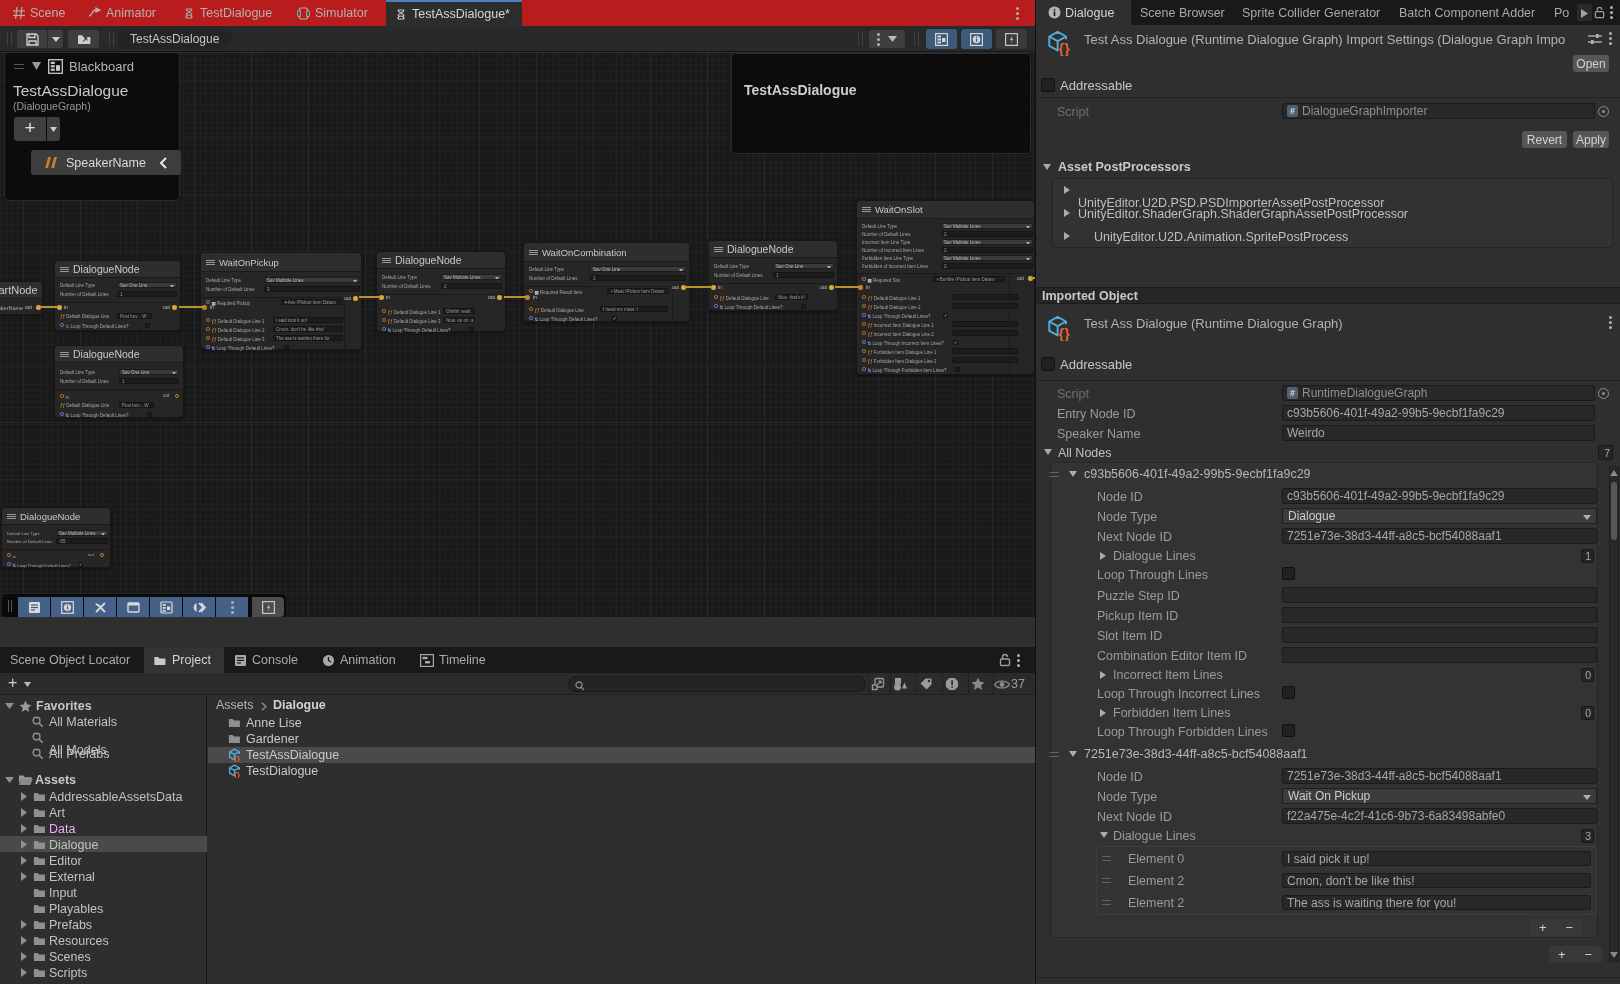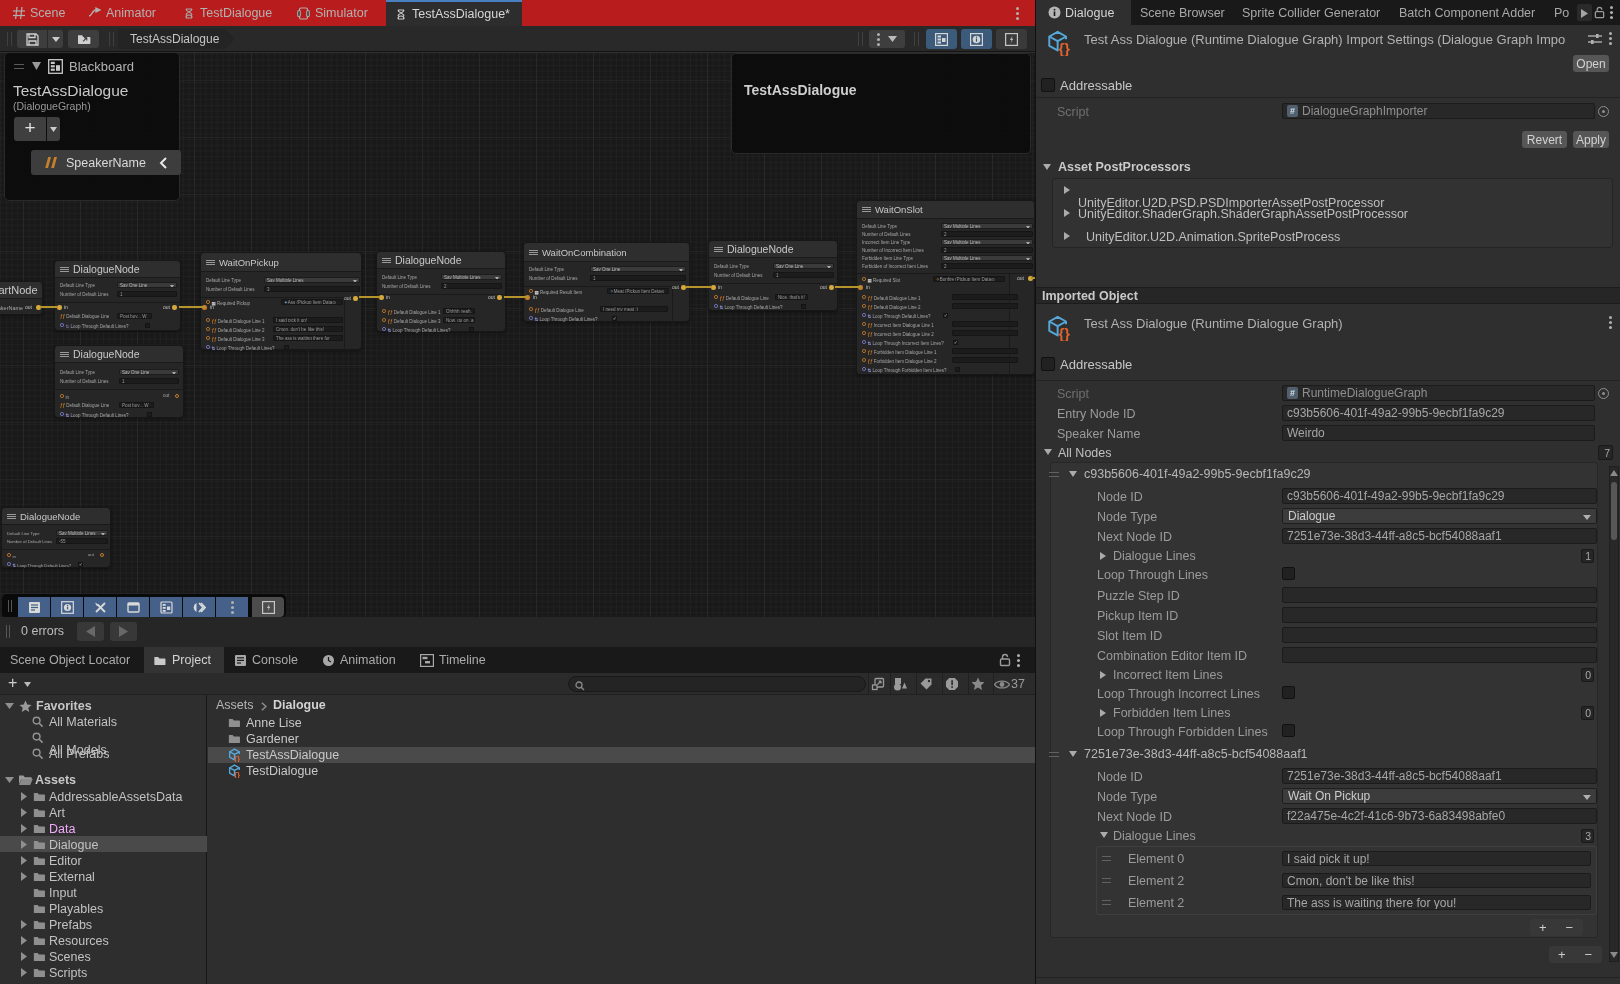--- a/index.html
+++ b/index.html
@@ -448,30 +448,20 @@
       <div class="ab" style="left:216px;top:544px;width:32px;height:20px;background:#45618a;display:flex;align-items:center;justify-content:center;">
         <span class="dots3" style="position:static;margin-top:-10px;"></span>
       </div>
       <div class="ab" style="left:252px;top:544px;width:32px;height:20px;background:#4c4c4c;border-radius:0 4px 4px 0;display:flex;align-items:center;justify-content:center;">
         <svg width="13" height="13" viewBox="0 0 13 13">
           <rect x="0.6" y="0.6" width="11.8" height="11.8" fill="none" stroke="#c5c5c5" stroke-width="1.2"></rect>
           <path d="M7.5 2.5 L5 7 h1.7 L5.5 10.5 L8.3 5.8 H6.6 Z" fill="#c5c5c5"></path>
         </svg>
       </div>
     </div>
-<div id="errbar" class="ab">
-      <div class="ab" style="left:6px;top:8px;width:4px;height:13px;border-left:1.5px solid #555;border-right:1.5px solid #555;"></div>
-      <div class="ab" style="left:21px;top:7px;font-size:12.5px;color:#bdbdbd;">0 errors</div>
-      <div class="ab" style="left:77px;top:5px;width:27px;height:19px;background:#383838;border-radius:3px;"><svg width="9" height="11" viewBox="0 0 9 11" style="margin:4px 0 0 9px;">
-          <path d="M9 0 L0 5.5 L9 11 z" fill="#686868"></path>
-        </svg></div>
-      <div class="ab" style="left:110px;top:5px;width:27px;height:19px;background:#383838;border-radius:3px;"><svg width="9" height="11" viewBox="0 0 9 11" style="margin:4px 0 0 9px;">
-          <path d="M0 0 L9 5.5 L0 11 z" fill="#686868"></path>
-        </svg></div>
-    </div>
     <div id="docktabs" class="ab">
       <div class="dtab" style="left:10px;">Scene Object Locator</div>
       <div class="dtab" style="left:144px;width:80px;background:#333333;color:#d4d4d4;padding-left:9px;"><svg width="14" height="13" viewBox="0 0 15 15" style="margin-right:5px;">
           <path d="M1 3.5 h4.4 l1.4 1.8 H13 a0.8 0.8 0 0 1 0.8 0.8 V12 a0.8 0.8 0 0 1 -0.8 0.8 H1.8 A0.8 0.8 0 0 1 1 12 V3.5 z" fill="#c9c9c9"></path>
         </svg>Project</div>
       <div class="dtab" style="left:234px;"><svg width="13" height="13" viewBox="0 0 13 13" style="margin-right:5px;">
           <rect x="1" y="1" width="11" height="11" rx="1" fill="#a8a8a8"></rect>
           <g stroke="#191919" stroke-width="1.2">
             <line x1="3" y1="3.8" x2="10" y2="3.8"></line>
             <line x1="3" y1="6.4" x2="10" y2="6.4"></line>
@@ -731,21 +721,21 @@
       <div class="ibtn" style="left:486px;top:131px;width:45px;">Revert</div>
       <div class="ibtn" style="left:537px;top:131px;width:36px;">Apply</div>
       <div class="fold open ab" style="left:7px;top:164px;"></div>
       <div class="ab" style="left:22px;top:160px;font-size:12.5px;font-weight:bold;color:#c9c9c9;">Asset PostProcessors</div>
       <div class="ab" style="left:16px;top:178px;width:561px;height:70px;background:#323232;border:1px solid #242424;border-radius:3px;"></div>
       <div class="fold closed ab" style="left:28px;top:186px;"></div>
       <div class="ab" style="left:42px;top:184px;font-size:12.5px;color:#bfbfbf;margin-top:12px;">UnityEditor.U2D.PSD.PSDImporterAssetPostProcessor</div>
       <div class="fold closed ab" style="left:28px;top:209px;"></div>
       <div class="ab" style="left:42px;top:207px;font-size:12.5px;color:#bfbfbf;">UnityEditor.ShaderGraph.ShaderGraphAssetPostProcessor</div>
       <div class="fold closed ab" style="left:28px;top:232px;"></div>
-      <div class="ab" style="left:50px;top:230px;font-size:12.5px;color:#bfbfbf;">UnityEditor.U2D.Animation.SpritePostProcess</div>
+      <div class="ab" style="left:58px;top:230px;font-size:12.5px;color:#bfbfbf;">UnityEditor.U2D.Animation.SpritePostProcess</div>
       <div class="ab" style="left:0;top:287px;width:585px;height:17px;background:#262626;border-top:1px solid #1c1c1c;border-bottom:1px solid #1c1c1c;"></div>
       <div class="ab" style="left:6px;top:289px;font-size:12.5px;font-weight:bold;color:#c9c9c9;">Imported Object</div>
       <svg class="ab" style="left:11px;top:315px;" width="25" height="26" viewBox="0 0 26 28">
         <g fill="none" stroke="#55a8d9" stroke-width="2.1" stroke-linejoin="round">
           <path d="M11 2 L20 7 L11 12 L2 7 Z"></path>
           <path d="M2 7 L2 17 L11 22 L11 12"></path>
           <path d="M20 7 L20 10"></path>
         </g>
         <text x="12" y="26" fill="#e0622d" font-size="16" font-weight="bold" font-family="Liberation Sans">{}</text>
       </svg>

